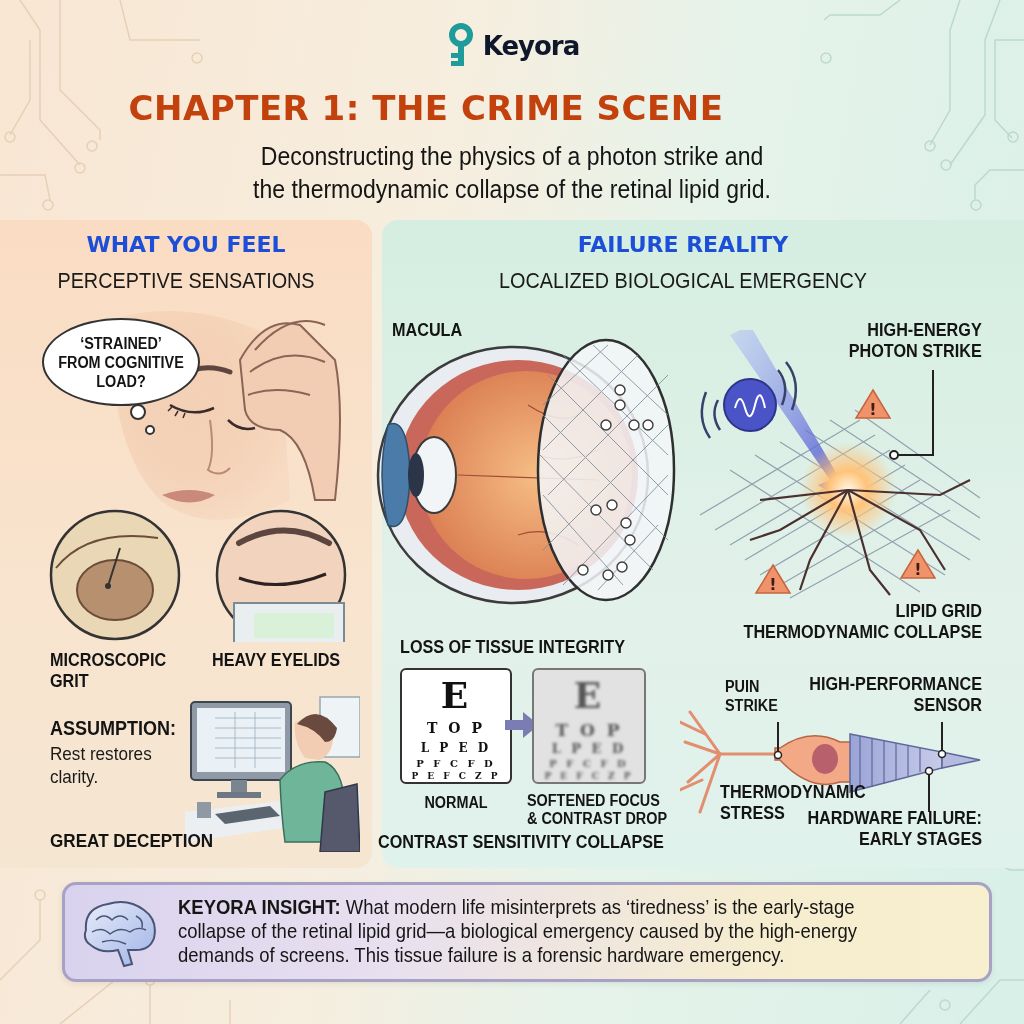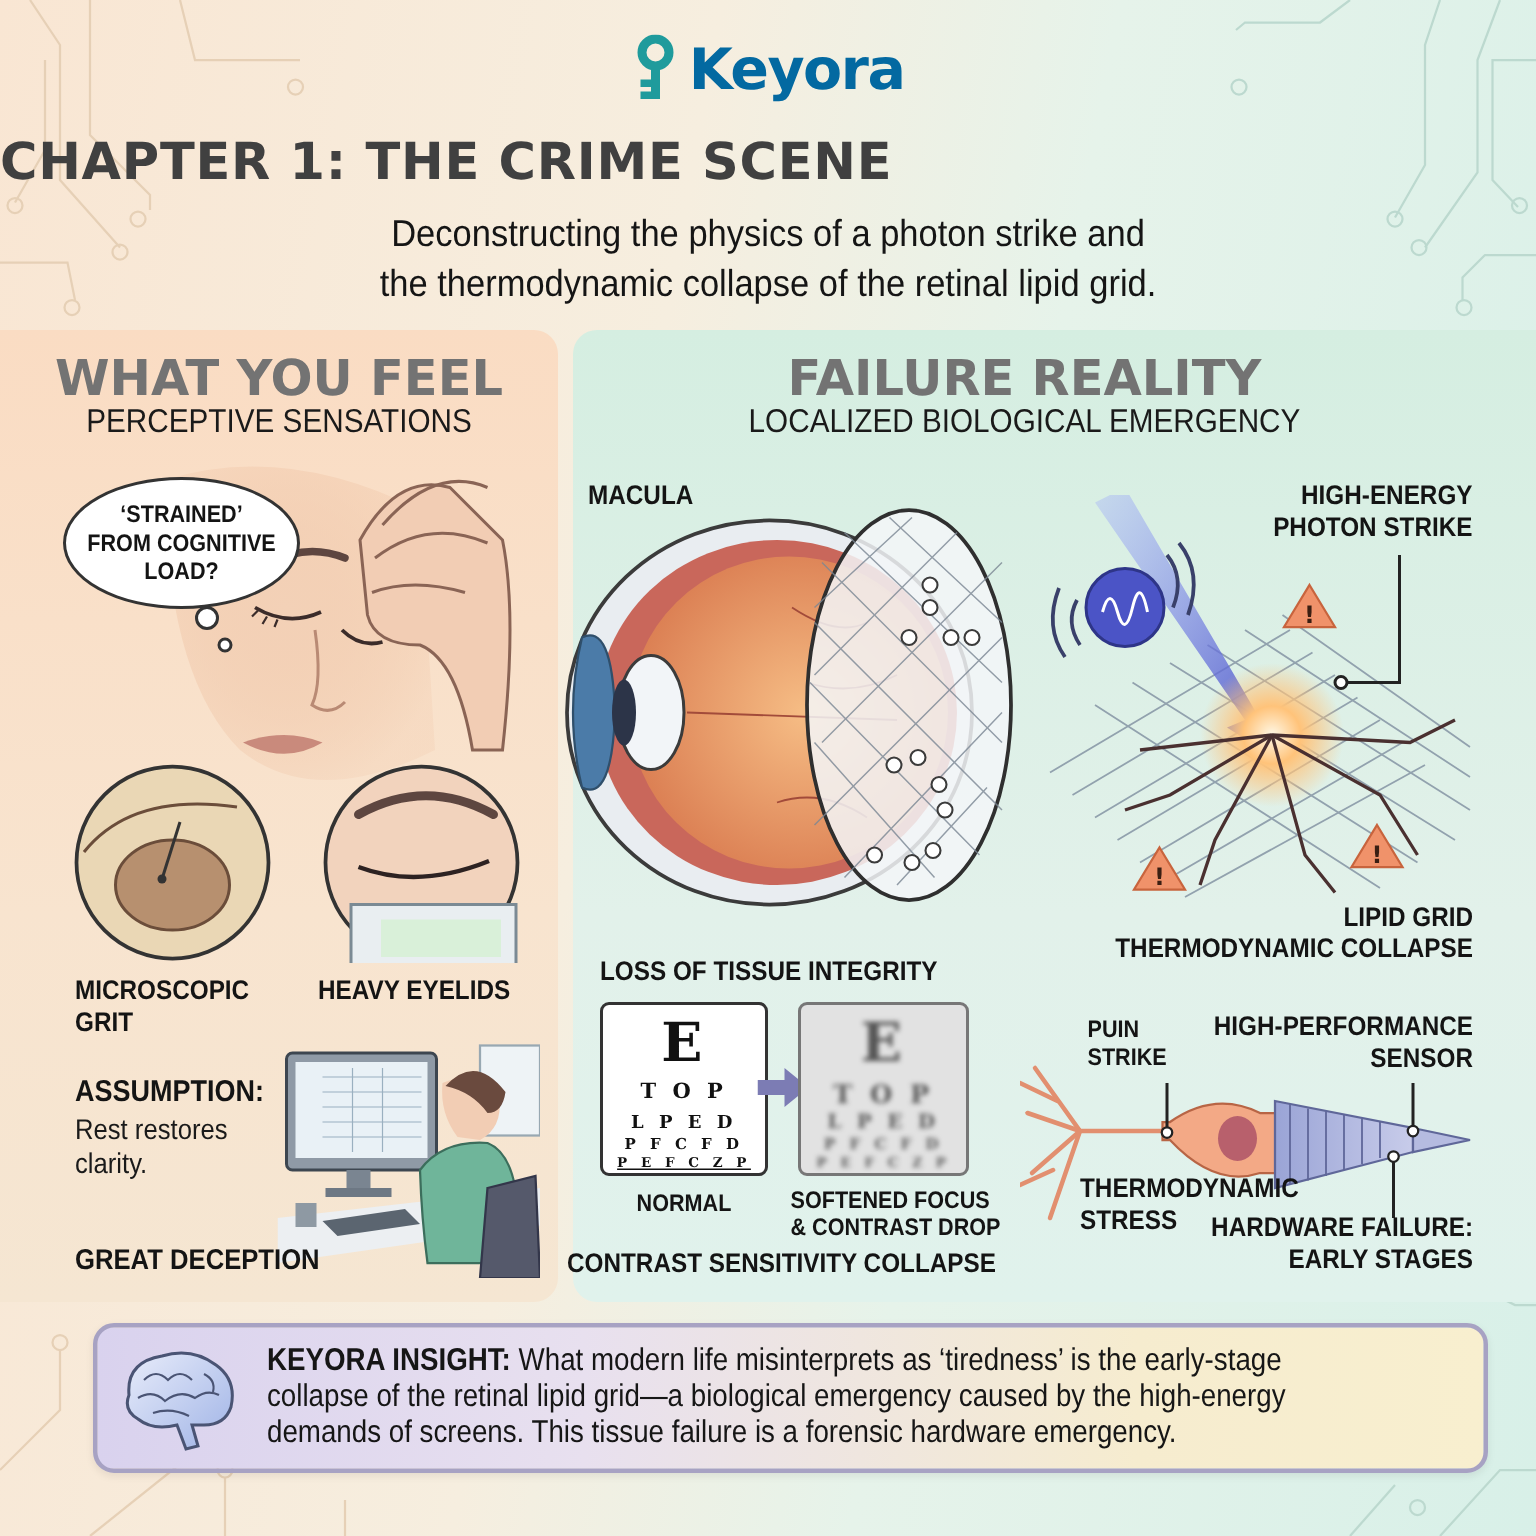--- a/index.html
+++ b/index.html
@@ -10,45 +10,45 @@
     position: relative;
     color: #151515;
   }
   .circuit { position: absolute; inset: 0; pointer-events: none; }
   .abs { position: absolute; }
   .logo {
     left: 0; width: 1024px; top: 14px; height: 64px;
     display: flex; justify-content: center; align-items: center; gap: 2px;
   }
   .logo-text {
-    font-family: "DejaVu Sans", sans-serif; font-weight: 700; font-size: 38px;
-    color: #0369a1; letter-spacing: -1px;
+    font-family: "DejaVu Sans", sans-serif; font-weight: 700; font-size: 26px;
+    color: #0f172a; letter-spacing: -1px;
   }
   .title {
-    top: 88px; left: 0; width: 852px; text-align: left;
+    top: 88px; left: 0; width: 852px; text-align: center;
     font-family: "DejaVu Sans", sans-serif; font-weight: 700;
-    font-size: 34px; color: #404040; letter-spacing: 0.5px;
+    font-size: 34px; color: #c2410c; letter-spacing: 0.5px;
   }
   .subtitle {
     top: 140px; left: 0; width: 1024px; text-align: center;
     font-family: "Liberation Sans", sans-serif; font-size: 25px; line-height: 33px;
     color: #151515; transform: scaleX(0.92);
   }
   .panel-left {
     left: 0; top: 220px; width: 372px; height: 648px;
     background: linear-gradient(180deg, #fadcc3 0%, #f8e4cf 60%, #f5e6d2 100%);
     border-radius: 0 16px 16px 0;
   }
   .panel-right {
     left: 382px; top: 220px; width: 642px; height: 648px;
     background: linear-gradient(180deg, #d5eee1 0%, #e2f1ea 60%, #e0f2ec 100%);
     border-radius: 16px 0 0 16px;
   }
   .h-panel {
-    font-family: "DejaVu Sans", sans-serif; font-weight: 700; font-size: 33px; color: #737373;
+    font-family: "DejaVu Sans", sans-serif; font-weight: 700; font-size: 22px; color: #1d4ed8;
     text-align: center;
   }
   .h-sub {
     font-family: "Liberation Sans", sans-serif; font-size: 22px; color: #1a1a1a;
     text-align: center; transform: scaleX(0.9);
   }
   .lbl {
     font-family: "Liberation Sans", sans-serif; font-weight: 700; font-size: 18px;
     line-height: 21px; color: #141414; transform-origin: left top; transform: scaleX(0.9);
     white-space: nowrap;
@@ -329,21 +329,21 @@
   <div>THERMODYNAMIC COLLAPSE</div>
 </div>
 
 <div class="abs lbl" style="left:400px;top:637px;">LOSS OF TISSUE INTEGRITY</div>
 
 <div class="abs chart" style="left:400px;top:668px;width:112px;height:116px;">
   <div class="row" style="top:4px;font-size:36px;">E</div>
   <div class="row" style="top:50px;font-size:14px;">T O P</div>
   <div class="row" style="top:71px;font-size:12px;">L P E D</div>
   <div class="row" style="top:88px;font-size:10px;">P F C F D</div>
-  <div class="row" style="top:101px;font-size:9px;text-decoration:underline;">P E F C Z P</div>
+  <div class="row" style="top:101px;font-size:9px;">P E F C Z P</div>
 </div>
 <svg class="abs" style="left:505px;top:710px;" width="36" height="30" viewBox="0 0 36 30">
   <path d="M0 10 L18 10 L18 2 L34 15 L18 28 L18 20 L0 20 Z" fill="#7c7cb4"></path>
 </svg>
 <div class="abs chart blur" style="left:532px;top:668px;width:114px;height:116px;">
   <div class="row" style="top:4px;font-size:36px;">E</div>
   <div class="row" style="top:50px;font-size:17px;">T O P</div>
   <div class="row" style="top:71px;font-size:13px;">L P E D</div>
   <div class="row" style="top:88px;font-size:10px;">P F C F D</div>
   <div class="row" style="top:101px;font-size:9px;">P E F C Z P</div>

